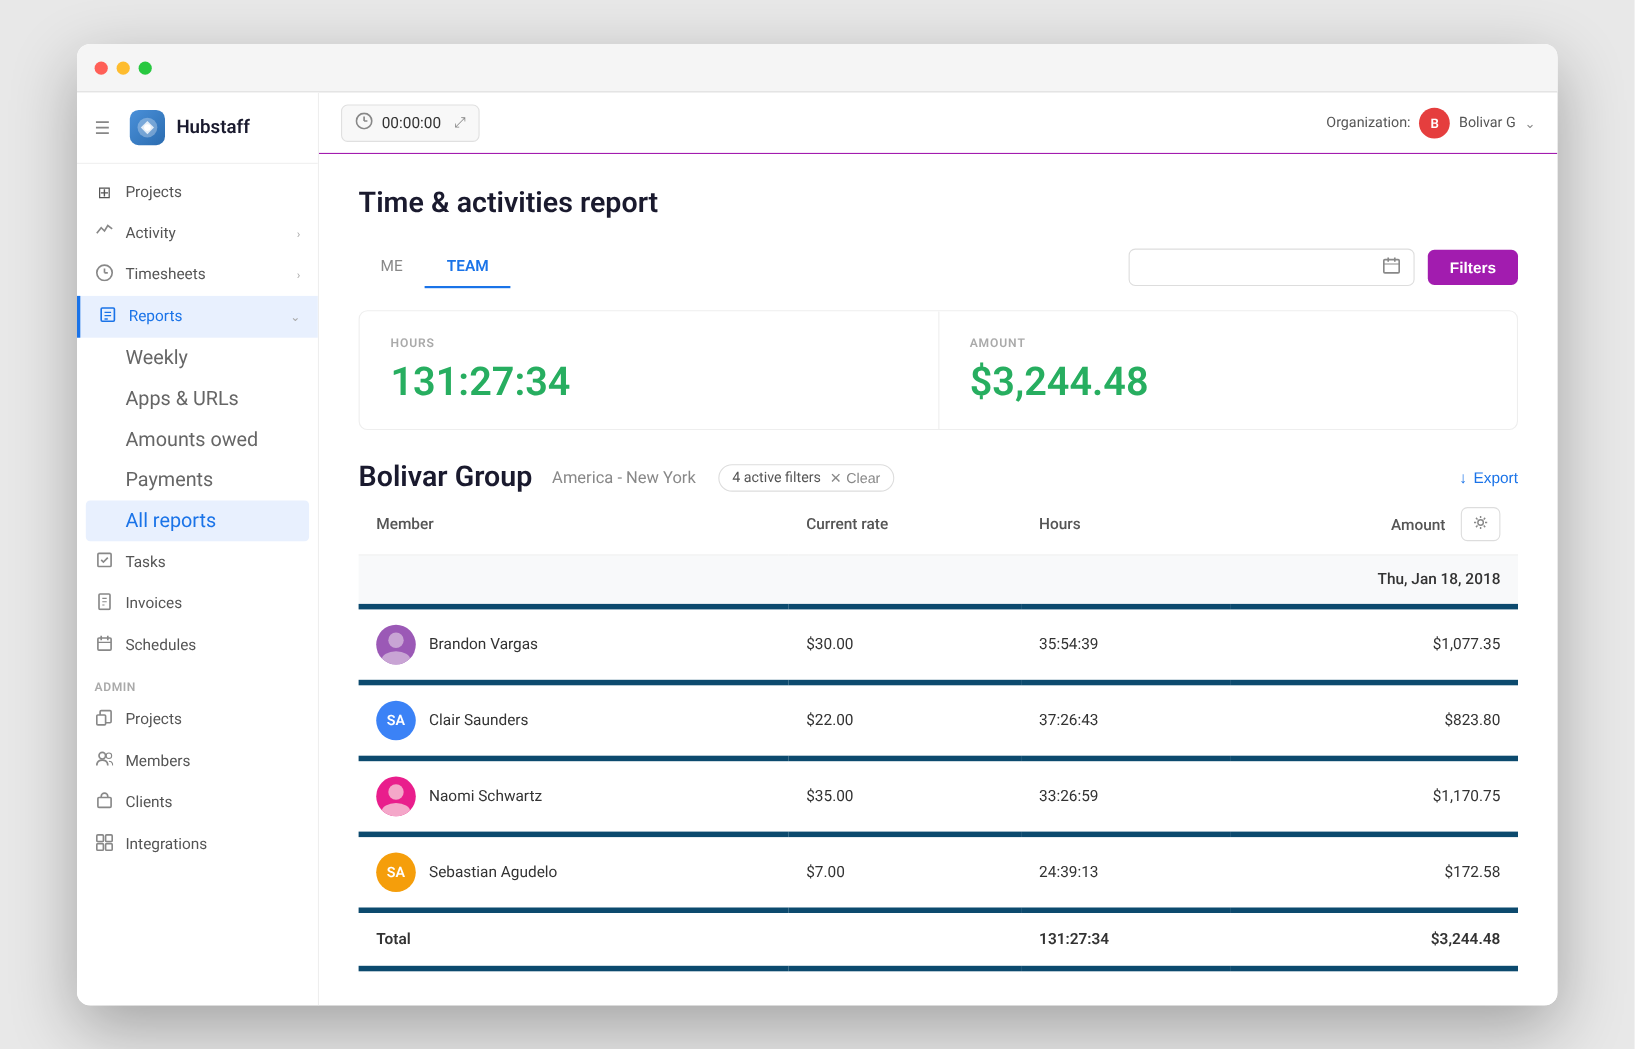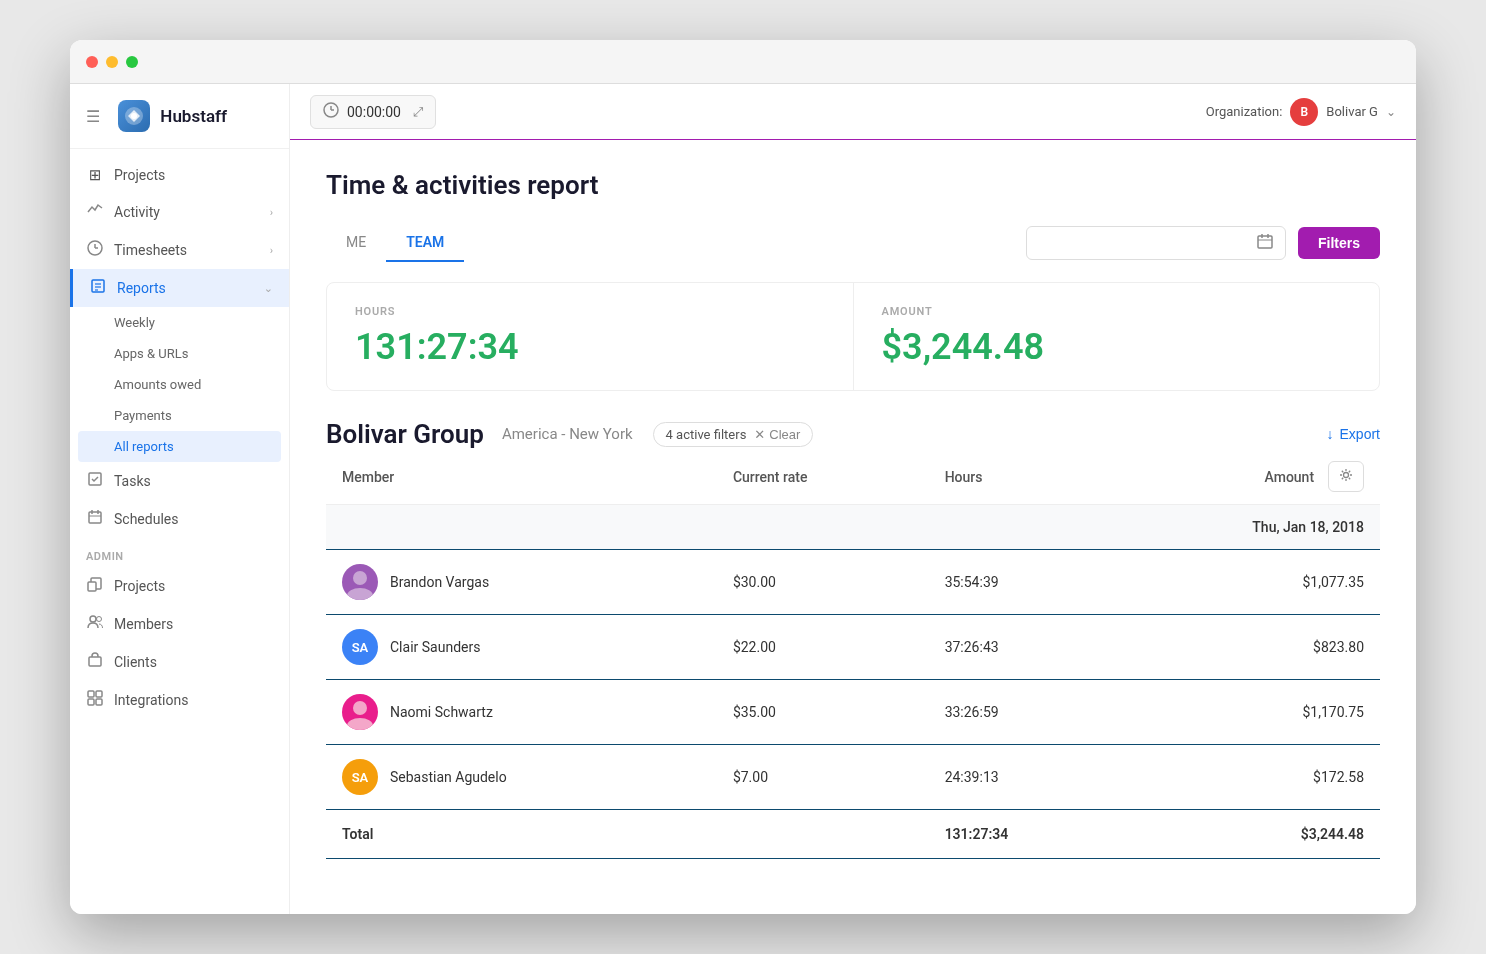--- a/index.html
+++ b/index.html
@@ -114,21 +114,21 @@
     }
     .sub-nav {
       padding-left: 0;
     }
     .sub-nav-item {
       display: flex;
       align-items: center;
       padding: 8px 16px 8px 44px;
       cursor: pointer;
       color: #666;
-      font-size: 13px;
+      font-size: 18px;
     }
     .sub-nav-item.active-sub {
       background: #e8f0fe;
       color: #1a73e8;
       border-radius: 4px;
       margin: 0 8px;
       padding: 8px 16px 8px 36px;
     }
     .admin-label {
       padding: 12px 16px 4px;
@@ -332,21 +332,21 @@
       background: #f8f9fa;
       padding: 10px 16px;
       font-size: 13px;
       color: #666;
       font-weight: 500;
     }
     .data-table td {
       padding: 14px 16px;
       font-size: 14px;
       color: #333;
-      border-bottom: 1px solid #0c4a6e;
+      border-bottom: 5px solid #0c4a6e;
     }
     .data-table td:last-child { text-align: right; }
     .member-cell {
       display: flex;
       align-items: center;
       gap: 12px;
     }
     .avatar {
       width: 36px; height: 36px;
       border-radius: 50%;
@@ -471,20 +471,31 @@
         <div class="nav-item">
           <span class="nav-icon">
             <svg width="16" height="16" viewBox="0 0 16 16" fill="none">
                 <rect x="2" y="2" width="12" height="12" rx="1" stroke="#888" stroke-width="1.5"></rect>
                 <polyline points="5,8 7,10 11,6" stroke="#888" stroke-width="1.5" fill="none"></polyline>
               </svg>
           </span>
           <span>Tasks</span>
         </div>
 
+        <div class="nav-item">
+          <span class="nav-icon">
+            <svg width="16" height="16" viewBox="0 0 16 16" fill="none">
+                <rect x="3" y="1" width="10" height="14" rx="1" stroke="#888" stroke-width="1.5"></rect>
+                <line x1="6" y1="5" x2="10" y2="5" stroke="#888" stroke-width="1"></line>
+                <line x1="6" y1="8" x2="10" y2="8" stroke="#888" stroke-width="1"></line>
+                <line x1="6" y1="11" x2="8" y2="11" stroke="#888" stroke-width="1"></line>
+              </svg>
+          </span>
+          <span>Invoices</span>
+        </div>
 
         <div class="nav-item">
           <span class="nav-icon">
             <svg width="16" height="16" viewBox="0 0 16 16" fill="none">
                 <rect x="2" y="3" width="12" height="11" rx="1" stroke="#888" stroke-width="1.5"></rect>
                 <line x1="5" y1="1" x2="5" y2="5" stroke="#888" stroke-width="1.5"></line>
                 <line x1="11" y1="1" x2="11" y2="5" stroke="#888" stroke-width="1.5"></line>
                 <line x1="2" y1="7" x2="14" y2="7" stroke="#888" stroke-width="1"></line>
               </svg>
           </span>

